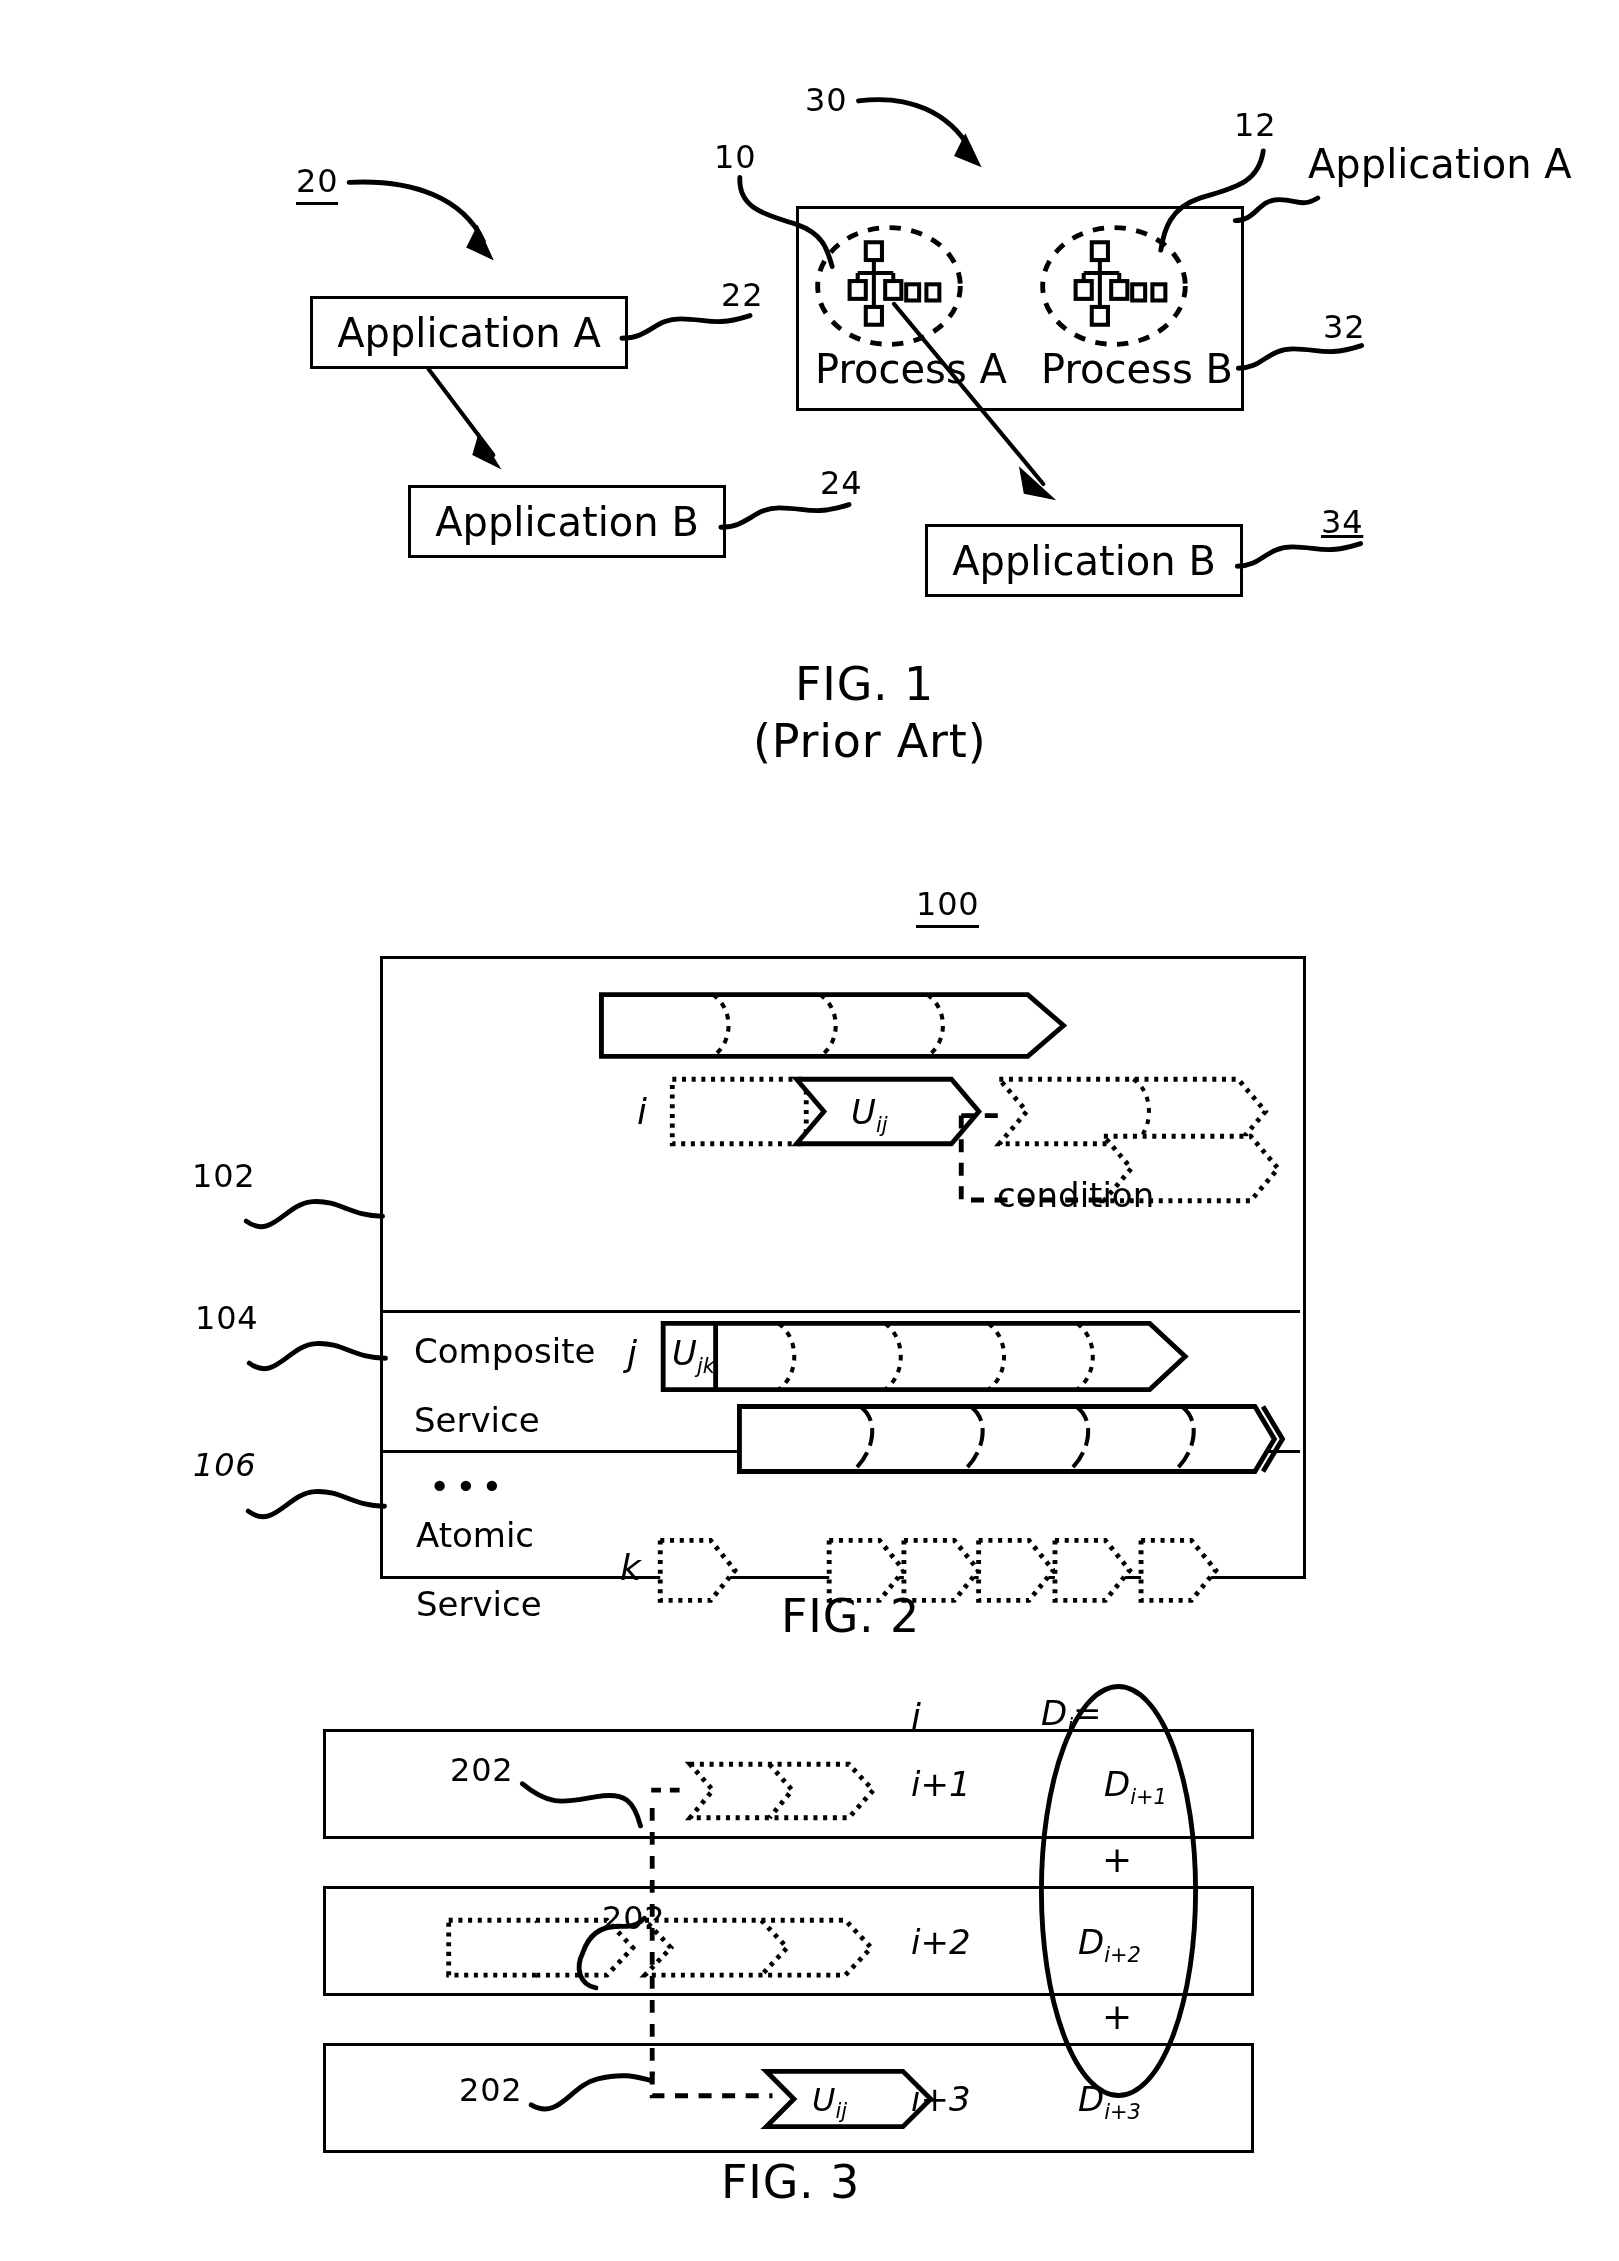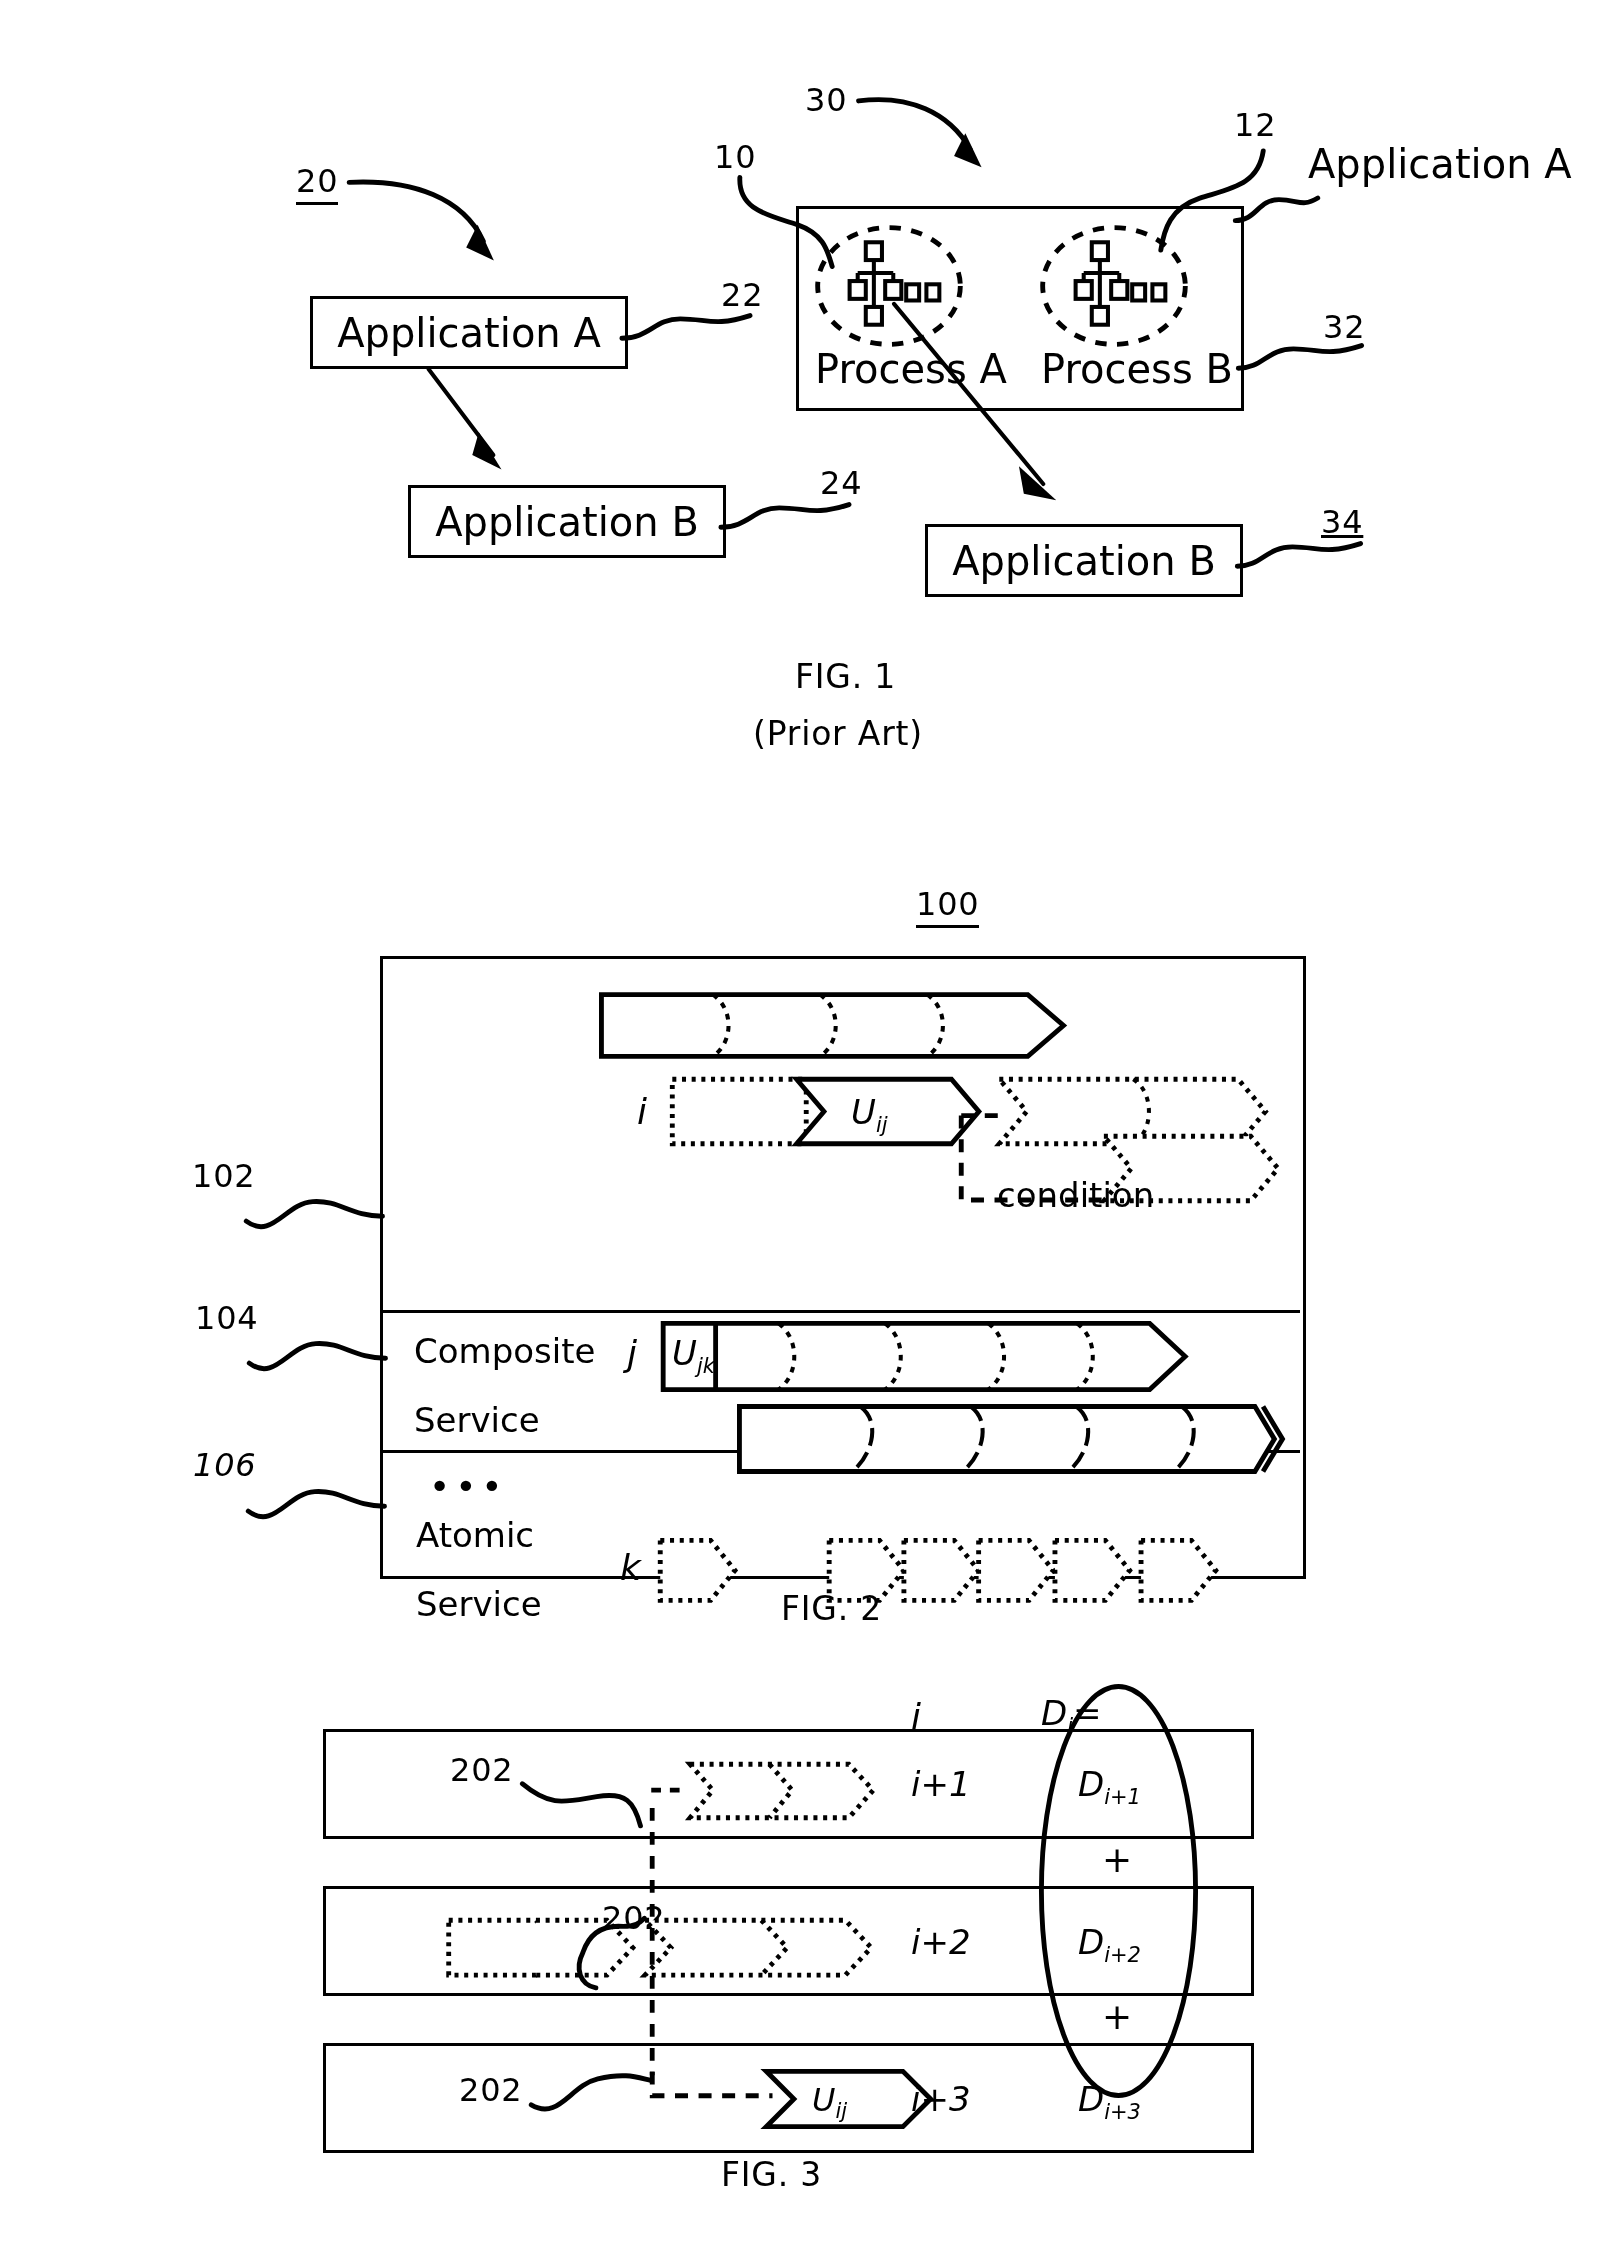--- a/index.html
+++ b/index.html
@@ -4,21 +4,21 @@
 <style>
   html,body{margin:0;padding:0;background:#fff;}
   body{width:1619px;height:2261px;position:relative;
        font-family:"DejaVu Sans","Liberation Sans",sans-serif;color:#000;
        -webkit-font-smoothing:antialiased;}
   .abs{position:absolute;}
   .txt{font-family:"DejaVu Sans","Liberation Sans",sans-serif;color:#000;white-space:nowrap;}
   .refnum{font-size:32px;letter-spacing:0.8px;}
   .refnum-ul{border-bottom:3.2px solid #000;padding-bottom:1.6px;}
   .boxlabel{font-size:40px;}
-  .figcap{font-size:33px;letter-spacing:0.8px;}
+  .figcap{font-size:46px;letter-spacing:0.8px;}
   .solidbox{border:3.2px solid #000;background:#fff;display:flex;align-items:center;justify-content:center;}
   .rowlabel{font-size:34px;line-height:1.32;}
   .italic{font-style:italic;}
   svg{display:block;overflow:visible;}
   .sheet{position:absolute;left:0;top:0;width:1619px;height:2261px;}
 </style>
 </head>
 <body>
 
 <div class="sheet">
@@ -268,21 +268,21 @@
   <div class="abs txt refnum" style="left:450px;top:128px;">202</div>
   <svg class="abs" style="left:519px;top:138px;" width="162" height="73" viewBox="0 0 200 90">
     <path d="M4 28 C 40 58 58 50 96 44 C 132 38 142 50 150 80" fill="none" stroke="#000" stroke-width="6" stroke-linecap="round"></path>
   </svg>
   <svg class="abs" style="left:648px;top:138px;" width="243" height="60" viewBox="0 0 300 74">
     <path d="M4 36 H 44" fill="none" stroke="#000" stroke-width="6" stroke-dasharray="12 11"></path>
     <path d="M52 4 H 248 L 278 36 L 248 70 H 52 L 80 36 Z" fill="#fff" stroke="#000" stroke-width="6" stroke-dasharray="5 7"></path>
     <path d="M150 4 L 178 36 L 150 70" fill="none" stroke="#000" stroke-width="6" stroke-dasharray="5 7"></path>
   </svg>
   <div class="abs txt italic" style="left:911px;top:141px;font-size:34px;">i+1</div>
-  <div class="abs txt italic" style="left:1078px;top:141px;font-size:34px;">
+  <div class="abs txt italic" style="left:1104px;top:141px;font-size:34px;">
     <span>D</span><sub style="font-size:21px;">i+1</sub>
   </div>
 
   <div class="abs txt" style="left:1102px;top:216px;font-size:36px;">+</div>
 
   <div class="abs" style="left:323px;top:263px;width:925px;height:104px;border:3.2px solid #000;background:transparent;"></div>
 
   <svg class="abs" style="left:445px;top:294px;" width="219" height="63" viewBox="0 0 270 78">
     <path d="M4 4 H 112 L 146 38 L 112 72 H 4 Z" fill="#fff" stroke="#000" stroke-width="6" stroke-dasharray="5 7"></path>
     <path d="M112 4 H 200 L 232 38 L 200 72 H 112" fill="#fff" stroke="#000" stroke-width="6" stroke-dasharray="5 7"></path>

